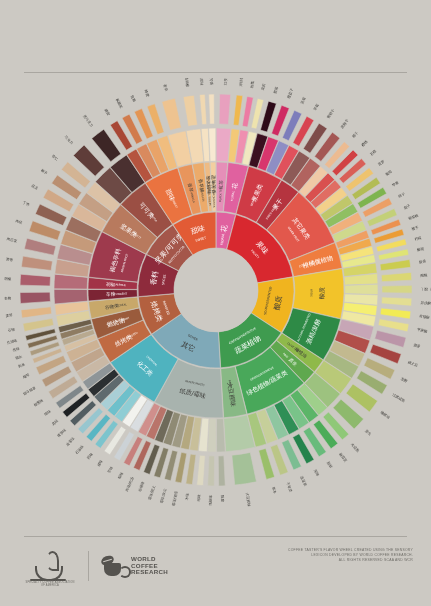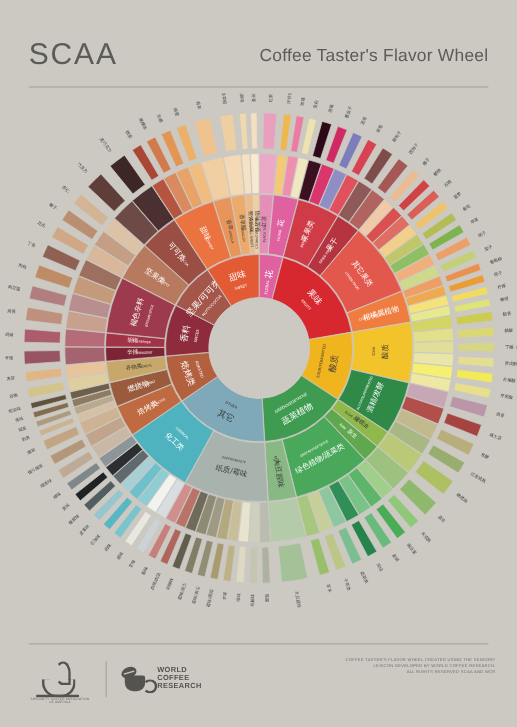--- a/index.html
+++ b/index.html
@@ -87,22 +87,20 @@
     font-size:3.4px;line-height:5.2px;color:#6e6c67;letter-spacing:.25px;
   }
   .credit div{white-space:nowrap;}
 </style>
 </head>
 <body>
 
 <div id="poster">
 
   <div class="header">
-    <div class="brand">SCAA</div>
-    <div class="wheel-title">Coffee Taster's Flavor Wheel</div>
   </div>
   <div class="rule"></div>
 
   <div class="wheel-wrap">
     <svg id="wheel-svg" width="431" height="430" viewBox="0 0 431 430">
         <path d="M216.14294238572853 134.0001309778384A78 78 0 0 1 235.6827372842033 136.5242432763935L226.5983969991864 171.35920791805802A42 42 0 0 0 216.07696897693074 170.00007052652836Z" fill="#e0619f" stroke="#ccc9c3" stroke-width="0.6"></path>
         <text x="223.94303971396258" y="150.51091056047085" fill="#ffffff" font-size="7.2" text-anchor="middle" dominant-baseline="central" transform="rotate(-82.63940520446097 223.94303971396258 150.51091056047085)" font-family="&quot;DejaVu Sans&quot;, sans-serif">花</text>
         <text x="222.5337907324531" y="161.42026513845184" fill="#ffffff" font-size="3.1" text-anchor="middle" dominant-baseline="central" transform="rotate(-82.63940520446097 222.5337907324531 161.42026513845184)" font-family="&quot;DejaVu Sans&quot;, sans-serif">FLORAL</text>
         <path d="M216.1876577339498 84.00013756032826A128 128 0 0 1 227.7548304880442 84.54089298838883L223.23656751920223 133.53298724597687A78.8 78.8 0 0 0 216.11552679246284 133.20008468557708Z" fill="#e58fb8" stroke="#ccc9c3" stroke-width="0.6"></path>
         <text x="220.926654102225" y="106.61509558121224" fill="#3b3a37" font-size="4.6" text-anchor="middle" dominant-baseline="central" transform="rotate(-87.32342007434944 220.926654102225 106.61509558121224)" font-family="&quot;DejaVu Sans&quot;, sans-serif">红茶</text>

